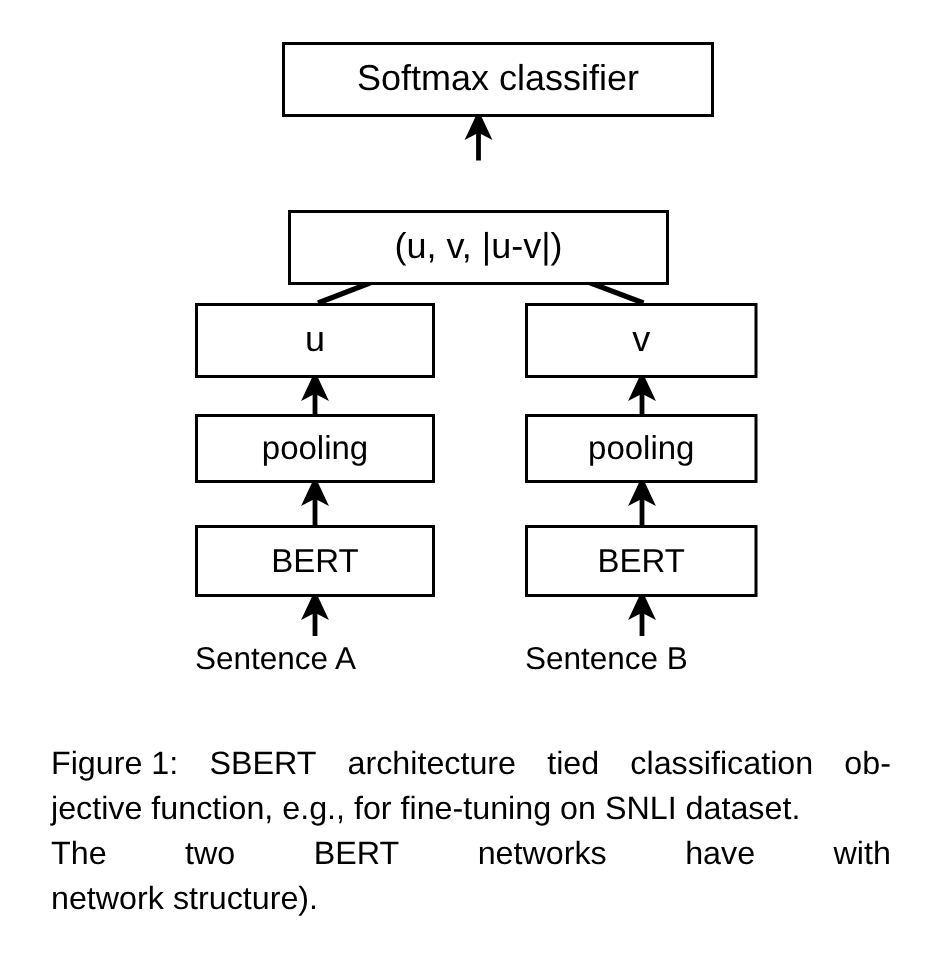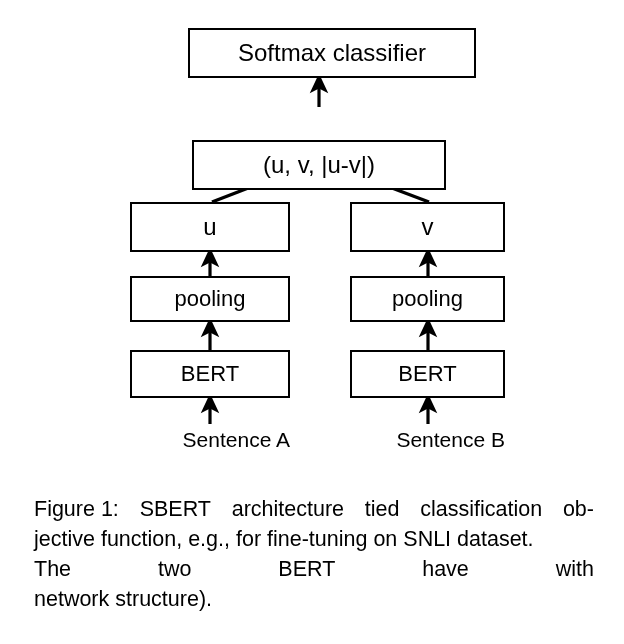--- a/index.html
+++ b/index.html
@@ -72,21 +72,21 @@
     left: 350px;  top: 350px;  width: 155px; height: 48px;
     font-size: 22px;
   }
 
   .sentence-label {
     position: absolute;
     font-family: "Liberation Sans", sans-serif;
     font-size: 21px;
     color: #000000;
     white-space: nowrap;
-    text-align: right;
+    text-align: left;
   }
   #label-sentence-a { left: 130px; top: 428px; width: 160px; }
   #label-sentence-b { left: 350px; top: 428px; width: 155px; }
 
   #arrows {
     position: absolute;
     left: 0; top: 0;
     width: 624px; height: 480px;
     pointer-events: none;
   }
@@ -174,17 +174,18 @@
       <span>architecture</span>
       <span>tied</span>
       <span>classification</span>
       <span>ob-</span>
     </span>
     <span class="cap-line">jective function, e.g., for fine-tuning on SNLI dataset.</span>
     <span class="cap-line justified">
       <span>The</span>
       <span>two</span>
       <span>BERT</span>
+      <span>networks</span>
       <span>have</span>
       <span>with</span>
     </span>
     <span class="cap-line">network structure).</span>
   </div>
 
 </body></html>

